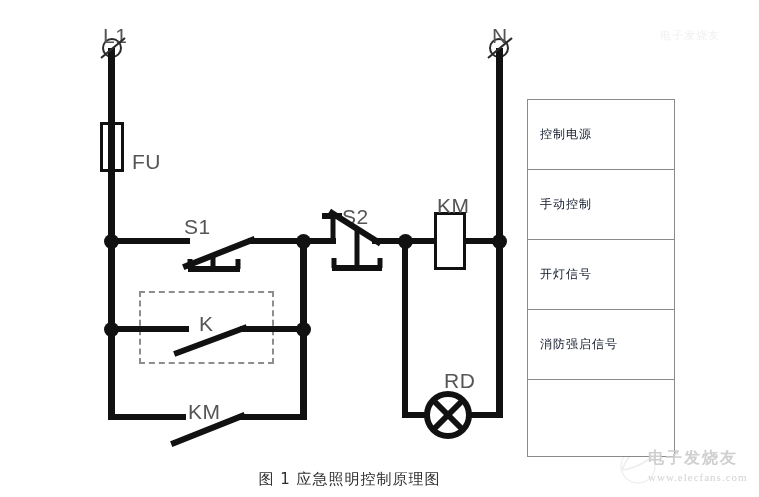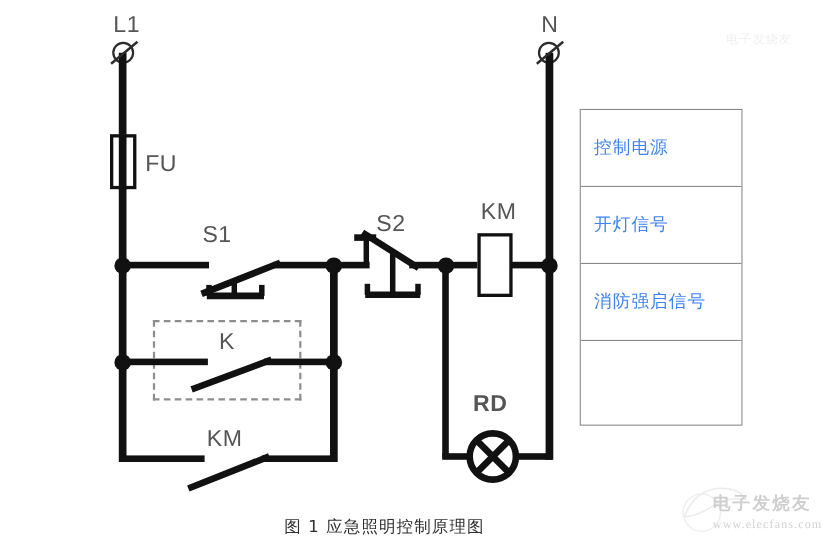--- a/index.html
+++ b/index.html
@@ -27,20 +27,21 @@
     position: absolute;
     background: #111111;
     border-radius: 50%;
   }
   .lbl {
     position: absolute;
     color: #4a4a4a;
     font-family: "Liberation Sans", sans-serif;
     white-space: nowrap;
     line-height: 1;
+    margin-top: 13px;
   }
   .lbl-lat {
     font-size: 21px;
     color: #555555;
     letter-spacing: 0.5px;
   }
   .box-outline {
     position: absolute;
     border: 3px solid #111111;
     background: #ffffff;
@@ -90,22 +91,22 @@
     display: flex;
     align-items: center;
     padding-left: 12px;
   }
   .legend-row.tall {
     height: 76px;
     border-bottom: none;
   }
   .legend-text {
     font-family: Liberation Serif, serif;
-    font-size: 16px;
-    color: #3b82f6;
+    font-size: 12px;
+    color: #0f172a;
     letter-spacing: 1px;
   }
 
   
   #caption {
     position: absolute;
     left: 0;
     top: 470px;
     width: 699px;
     text-align: center;
@@ -190,21 +191,21 @@
 
   <div class="node" style="left:398px; top:234px; width:15px; height:15px;"></div>
   <div class="wire" style="left:404px; top:238px; width:32px; height:6px;"></div>
   <div class="box-outline" style="left:434px; top:212px; width:32px; height:58px;"></div>
   <div class="wire" style="left:464px; top:238px; width:38px; height:6px;"></div>
   <div class="lbl lbl-lat" style="left:437px; top:182px;">KM</div>
 
   <div class="wire" style="left:402px; top:241px; width:6px; height:175px;"></div>
   <div class="wire" style="left:402px; top:412px; width:26px; height:6px;"></div>
   <div class="wire" style="left:468px; top:412px; width:34px; height:6px;"></div>
-  <div class="lbl lbl-lat" style="left:430px; top:357px;font-weight:bold;">RD</div>
+  <div class="lbl lbl-lat" style="left:444px; top:357px;">RD</div>
 
   <div class="terminal-mark" style="left:489px; top:38px;"></div>
   <div class="lbl lbl-lat" style="left:492px; top:12px;">N</div>
   <div class="wire" style="left:496px; top:48px; width:7px; height:370px;"></div>
   <div class="node" style="left:492px; top:234px; width:15px; height:15px;"></div>
 
   <svg class="overlay" viewBox="0 0 759 497">
 
     <line x1="101" y1="58" x2="125" y2="38" stroke="#2b2b2b" stroke-width="2.2"></line>
 
@@ -236,20 +237,23 @@
       <path d="M622 470 q10 -26 34 -26 q16 0 22 10 q-18 -2 -30 6 q-14 9 -26 10 z" fill="none" stroke="#c7c7c7" stroke-width="1.6"></path>
       <circle cx="638" cy="466" r="17" fill="none" stroke="#cdcdcd" stroke-width="1.4"></circle>
     </g>
   </svg>
 
   <div id="legend">
     <div class="legend-row">
       <span class="legend-text">控制电源</span>
     </div>
     <div class="legend-row">
+      <span class="legend-text">手动控制</span>
+    </div>
+    <div class="legend-row">
       <span class="legend-text">开灯信号</span>
     </div>
     <div class="legend-row">
       <span class="legend-text">消防强启信号</span>
     </div>
     <div class="legend-row tall">
       <span class="legend-text"></span>
     </div>
   </div>
 

